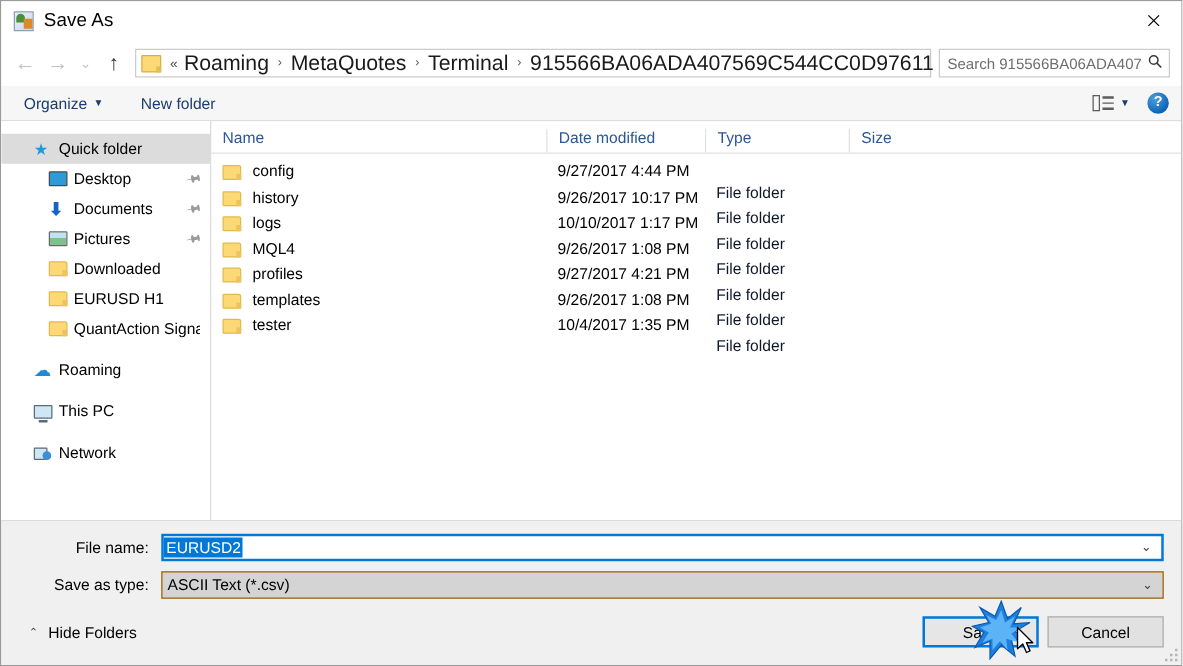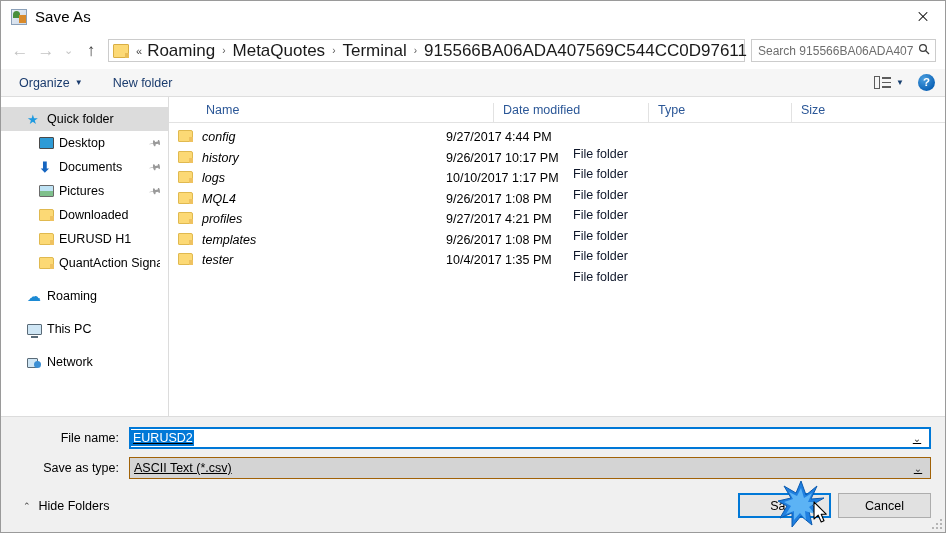--- a/index.html
+++ b/index.html
@@ -213,52 +213,52 @@
   
   #filelist { flex: 1; display: flex; flex-direction: column; min-width: 0; }
   #col-header {
     height: 26px; min-height: 26px;
     border-bottom: 1px solid #e2e2e2;
     display: flex; align-items: flex-end; position: relative;
   }
   .col {
     font-size: 12.5px; color: #2b5797; padding: 0 0 5px 9px;
     border-left: 1px solid #e2e2e2; height: 19px; cursor: default;
-    white-space: nowrap; overflow: hidden; margin-left: 28px;
+    white-space: nowrap; overflow: hidden;
   }
   .col:first-child { border-left: none; }
   #col-name { width: 268px; position: relative; }
   #col-date { width: 127px; }
   #col-type { width: 115px; }
   #col-size { width: 78px; }
   #sort-caret {
     position: absolute; left: 128px; top: -7px;
     font-size: 9px; color: #8a8a8a;
   }
   #rows { flex: 1; padding-top: 4px; overflow: hidden; }
   .file-row {
     height: 20.5px; display: flex; align-items: center;
     font-size: 12.5px; color: #000; cursor: default;
   }
-  .fr-name { width: 268px; display: flex; align-items: flex-start; padding-left: 9px; font-style: italic; }
+  .fr-name { width: 268px; display: flex; align-items: flex-end; padding-left: 9px; }
   .fr-name .ic-folder { margin-right: 9px; }
   .fr-date { width: 127px; padding-left: 9px; color: #000; }
   .fr-type { width: 115px; padding-left: 9px; color: #0f172a; margin-top: 33px; }
   .fr-size { width: 78px; padding-left: 9px; }
 
   
   #form-area { background: #f0f0f0; padding: 10px 14px 0 14px; }
   .form-row { display: flex; align-items: center; margin-bottom: 8px; }
   .form-label {
     width: 114px; text-align: right; padding-right: 10px;
     font-size: 12.5px; color: #000;
   }
   .combo {
     flex: 1; height: 22px; display: flex; align-items: center;
-    border: 1px solid #a5a5a5; background: #fff; position: relative; text-decoration: underline;
+    border: 1px solid #a5a5a5; background: #fff; position: relative;
   }
   .combo.focused { border: 2px solid #0078d7; }
   .combo.disabled { background: #d4d4d4; border: 1px solid #a16207; }
   .combo-value { padding-left: 4px; font-size: 12.5px; color: #000; }
   .combo-value.sel { background: #0078d7; color: #fff; padding: 1px 1px 1px 2px; }
   .combo-arrow {
     margin-left: auto; width: 24px; text-align: center;
     font-size: 10px; color: #3b3b3b;
   }
 

